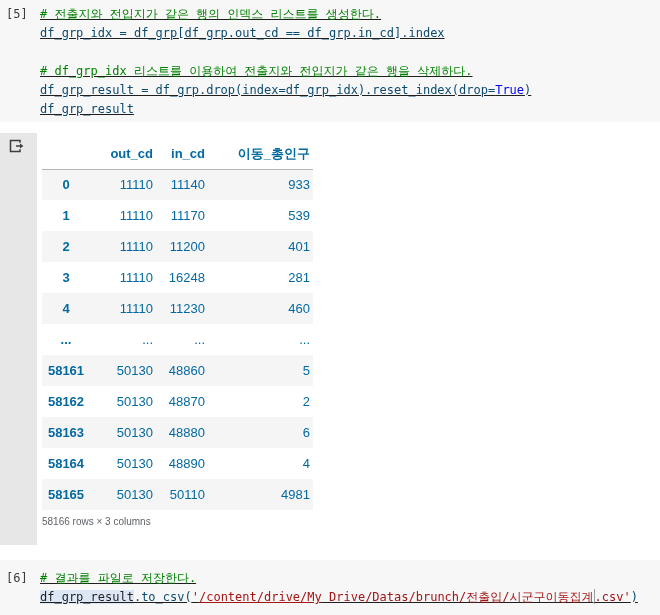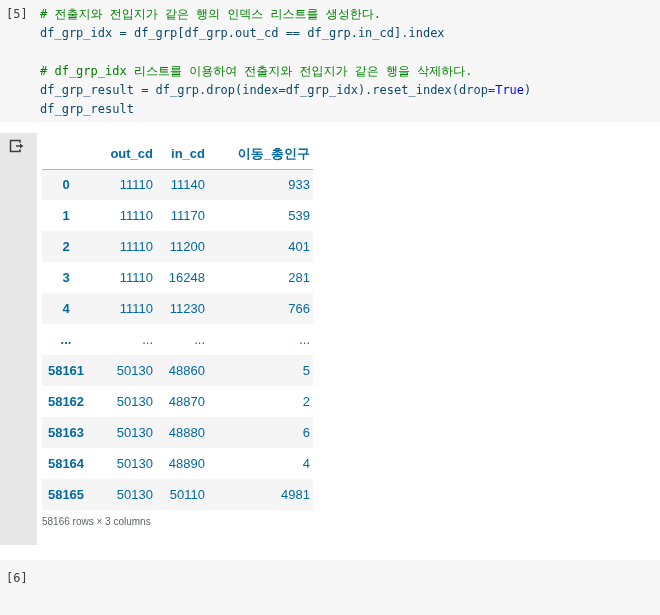--- a/index.html
+++ b/index.html
@@ -21,21 +21,21 @@
 
   .prompt {
     position: absolute; left: 6px;
     font-family: "DejaVu Sans Mono", monospace;
     font-size: 12px; line-height: 19px; color: #3c3c3c;
     white-space: pre;
   }
   .code {
     position: absolute; left: 40px; right: 4px;
     font-family: "DejaVu Sans Mono", monospace;
-    font-size: 12px; color: #1f1f1f;
+    font-size: 12px; color: #1f1f1f; text-decoration: underline;
   }
   #cell5 .prompt, #cell5 .code { top: 5px; }
   #cell6 .prompt, #cell6 .code { top: 9px; }
 
   .code-line { height: 19px; line-height: 19px; white-space: pre; }
   .pln { color: #0c4a6e; text-align: right; }
   .cm  { color: #008000; }
   .kw  { color: #0000ff; margin-top: 36px; }
   .str { color: #a31515; }
   .lnk { color: #a31515; text-decoration: underline; }
@@ -152,21 +152,21 @@
           <tr>
             <th>3</th>
             <td>11110</td>
             <td>16248</td>
             <td>281</td>
           </tr>
           <tr>
             <th>4</th>
             <td>11110</td>
             <td>11230</td>
-            <td>766</td>
+            <td>460</td>
           </tr>
           <tr>
             <th>...</th>
             <td>...</td>
             <td>...</td>
             <td>...</td>
           </tr>
           <tr>
             <th>58161</th>
             <td>50130</td>
@@ -197,15 +197,19 @@
             <td>50110</td>
             <td>4981</td>
           </tr>
         </tbody>
     </table>
     <div class="df-footer">58166 rows × 3 columns</div>
   </div>
 
   <div class="code-cell" id="cell6">
     <div class="prompt">[6]</div>
+    <div class="code">
+        <div class="code-line"><span class="cm"># 결과를 파일로 저장한다.</span></div>
+        <div class="code-line"><span class="hl">df_grp_result</span><span class="pln">.to_csv(</span><span class="str">'</span><span class="lnk">/content/drive/My</span><span class="str"> Drive/Datas/brunch/전출입/시군구이동집계</span><span class="cur"></span><span class="str">.csv'</span><span class="pln">)</span></div>
+      </div>
   </div>
 
 </div>
 
 </body></html>

